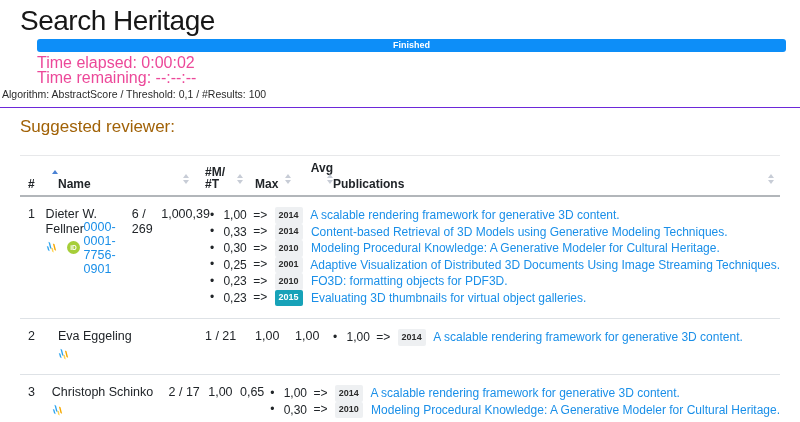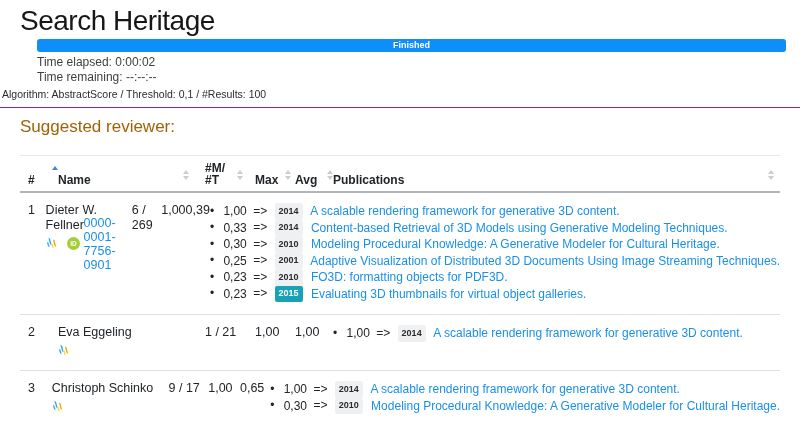--- a/index.html
+++ b/index.html
@@ -8,21 +8,21 @@
 
   
   .page-title { font-size:28px; font-weight:400; letter-spacing:-0.5px;
                 color:#171717; margin:5px 0 3px 20px; line-height:31px; }
 
   .progress-wrap { margin:0 14px 0 37px;border-radius:6px; }
   .progress-bar { height:13px; background:#0d8ef8; border-radius:3px;
                   display:flex; align-items:center; justify-content:center; }
   .progress-label { color:#fff; font-size:9px; font-weight:bold; line-height:1; }
 
-  .time-block { margin:3px 0 0 37px; font-size:12px; line-height:15px; color:#404040; }
+  .time-block { margin:3px 0 0 37px; font-size:16px; line-height:15px; color:#ec4899; }
 
   .status-line { margin-top:3px; padding:0 0 7px 2px; font-size:10.5px;
                  color:#2b2b2b; border-bottom:1px solid #6d28d9; }
 
   .section-heading { margin:9px 0 18px 20px; font-size:17px; font-weight:400; color:#a16207; }
 
   
   .rtable { margin:0 20px; }
   .thead { display:flex; align-items:flex-end;
            border-top:1px solid #e7e8ea; border-bottom:2px solid #b2b6ba;
@@ -38,21 +38,21 @@
         border-top:4px solid #c7ccd6; margin-top:2px; }
   .sorted-asc .su { border-bottom-color:#4a82d4; }
   .sorted-asc .sd { visibility:hidden; }
 
   .th-num  { width:38px;  padding-left:8px; }
   .th-num .sort-icons { margin-bottom:10px; }
   .th-name { width:147px; padding-right:16px; }
   .th-mt   { width:50px;  padding-right:12px; }
   .th-mt .th-label { width:24px; word-break:break-all; line-height:12px; }
   .th-max  { width:40px;  padding-right:4px; }
-  .th-avg  { width:38px;  padding-right:0; }
+  .th-avg  { width:38px;  padding-right:0;flex-direction:column; }
   .th-pubs { flex:1; padding-right:6px; }
 
   .tr { display:flex; padding:10px 0 12px; border-bottom:1px solid #dee2e6;
         font-size:12.5px; }
   .td-num  { width:38px; padding-left:8px; line-height:15px; }
   .td-name { width:147px; }
   .td-mt   { width:50px; line-height:15px; }
   .td-max  { width:40px; line-height:15px; }
   .td-avg  { width:38px; line-height:15px; }
   .td-pubs { flex:1; }
@@ -254,21 +254,21 @@
           <svg width="13" height="13" viewBox="0 0 16 16">
             <polygon points="3,1 5,2 7,10 5,9" fill="#2aa3ef"></polygon>
             <polygon points="1,6 3,7 4.5,12.5 2.5,11.5" fill="#2aa3ef"></polygon>
             <polygon points="8.5,3 10.5,4 12.5,12 10.5,11" fill="#f5a800"></polygon>
             <polygon points="6.5,8 8.5,9 9.5,14 7.5,13" fill="#ffd24d"></polygon>
           </svg>
         </span>
 
       </div>
     </div>
-    <div class="td td-mt">9 / 17</div>
+    <div class="td td-mt">2 / 17</div>
     <div class="td td-max">1,00</div>
     <div class="td td-avg">0,65</div>
     <div class="td td-pubs">
       <ul class="pub-list">
   <li class="pub">
     <span class="pub-score">1,00</span>
     <span class="pub-arrow">=&gt;</span>
     <span class="year-badge">2014</span>
     <a class="pub-link" href="#">A scalable rendering framework for generative 3D content.</a>
   </li>

